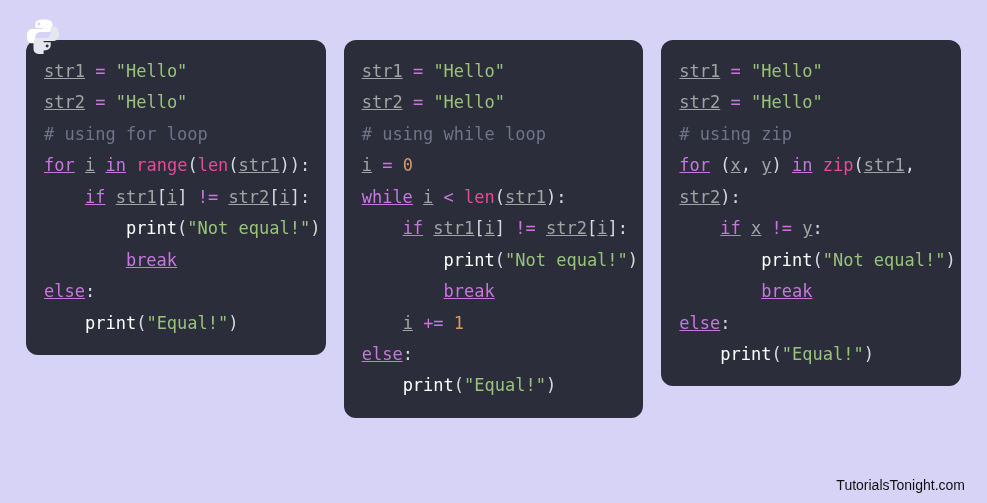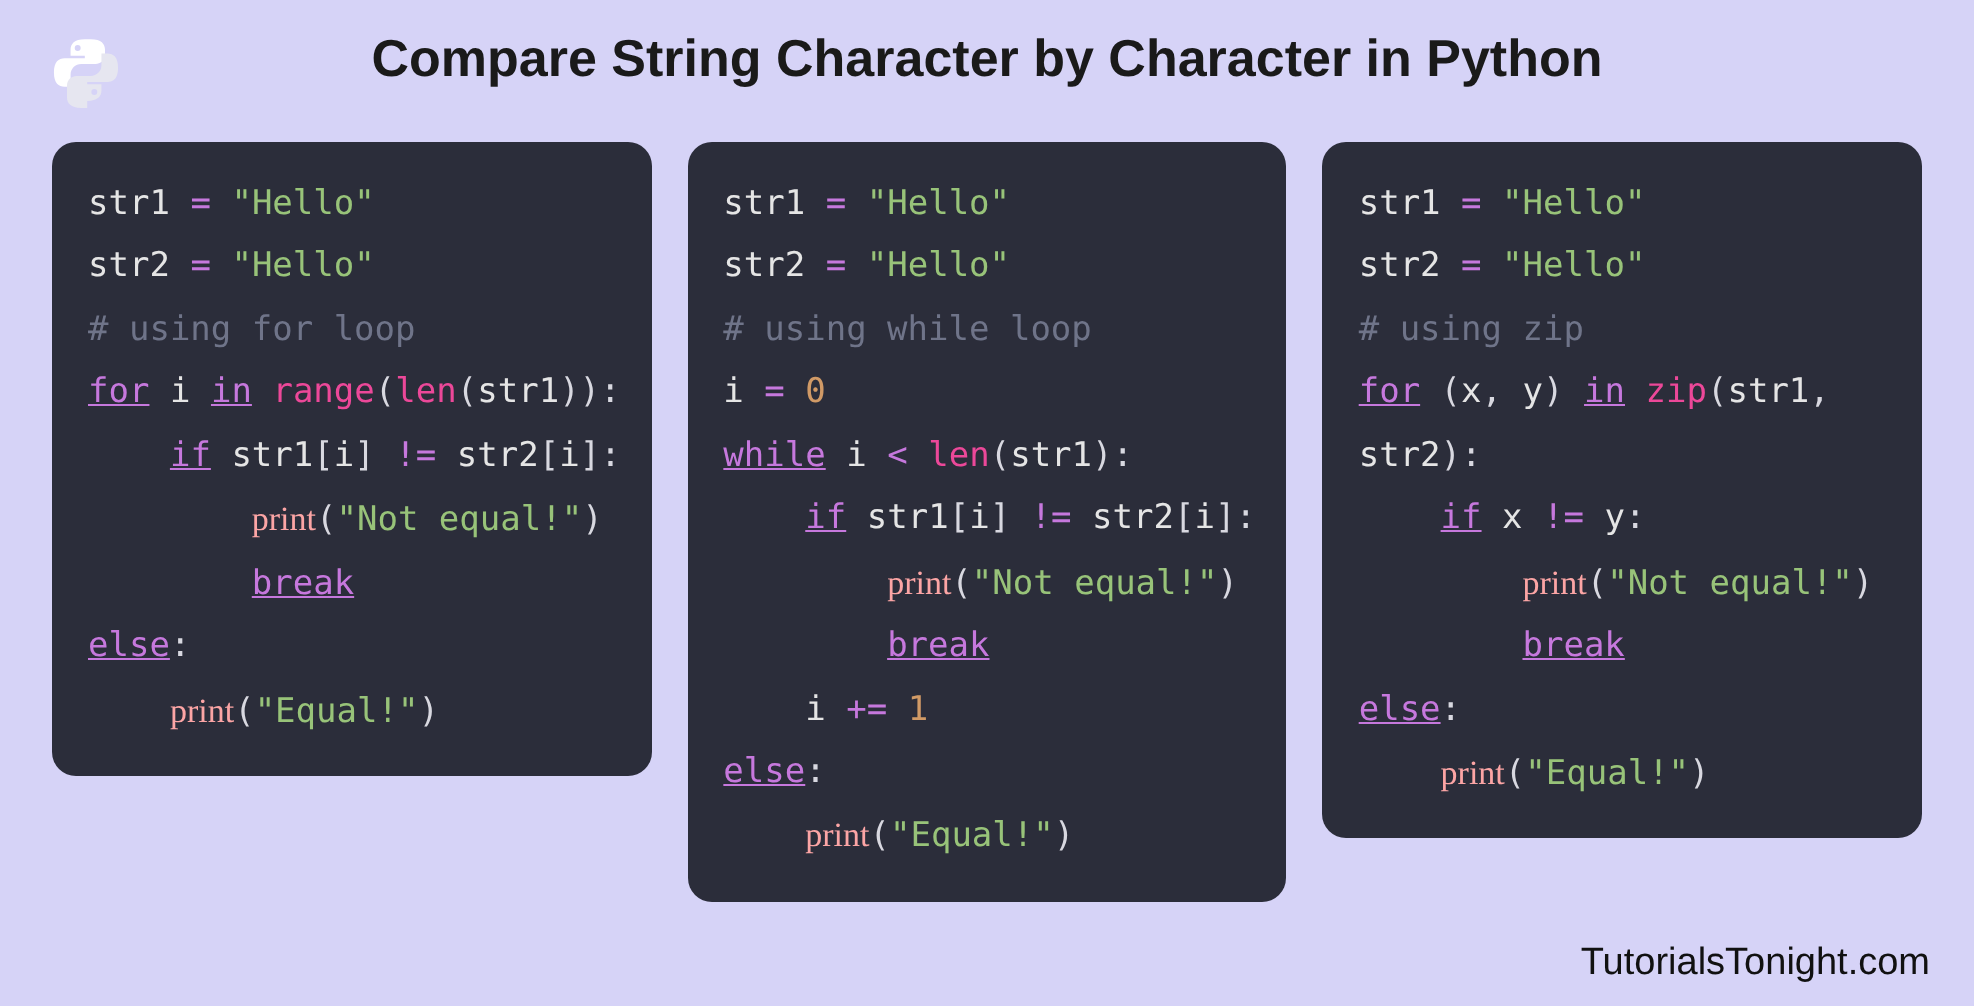--- a/index.html
+++ b/index.html
@@ -45,45 +45,44 @@
     font-size: 17px;
     line-height: 1.85;
     color: #d8d8e0;
     white-space: pre;
     min-width: 0;
   }
   .attribution {
     position: absolute;
     right: 22px;
     bottom: 10px;
-    font-size: 19px;
+    font-size: 14px;
     color: #111;
   }
   
-  .tk-var { color: #e5e5e5; }
+  .tk-var { color: #a3a3a3; text-decoration: underline; }
   .tk-op  { color: #c678dd; }
   .tk-str { color: #98c379; }
   .tk-com { color: #6f7489; text-align: center; }
   .tk-kw  { color: #c678dd; text-decoration: underline; }
-  .tk-fn  { color: #fca5a5; font-family: Liberation Serif, serif; }
+  .tk-fn  { color: #ffffff; }
   .tk-bfn { color: #ec4899; }
   .tk-num { color: #d19a66; }
   .tk-pun { color: #d8d8e0; }
 </style>
 </head>
 <body>
 
 <div class="header">
   <div class="logo">
     <svg viewBox="0 0 64 64" width="38" height="38">
       <path fill="#ffffff" d="M31 6c-9 0-12 4-12 9v5h12v2H14c-5 0-9 3-9 12s4 12 9 12h5V36c0-5 4-9 9-9h12c4 0 8-3 8-8V15c0-5-3-9-12-9H31zm-6 5a2.5 2.5 0 1 1 0 5 2.5 2.5 0 0 1 0-5z"></path>
       <path fill="#e6e6f0" d="M33 58c9 0 12-4 12-9v-5H33v-2h17c5 0 9-3 9-12s-4-12-9-12h-5v10c0 5-4 9-9 9H24c-4 0-8 3-8 8v10c0 5 3 9 12 9h5zm6-5a2.5 2.5 0 1 1 0-5 2.5 2.5 0 0 1 0 5z"></path>
     </svg>
   </div>
-  <h1 class="title">Compare String Character by Character in Python</h1>
 </div>
 
 <div class="panels">
     <div class="code-panel"><div><span class="tk-var">str1</span><span class="tk-pun"> </span><span class="tk-op">=</span><span class="tk-pun"> </span><span class="tk-str">"Hello"</span></div><div><span class="tk-var">str2</span><span class="tk-pun"> </span><span class="tk-op">=</span><span class="tk-pun"> </span><span class="tk-str">"Hello"</span></div><div><span class="tk-com"># using for loop</span></div><div><span class="tk-kw">for</span><span class="tk-pun"> </span><span class="tk-var">i</span><span class="tk-pun"> </span><span class="tk-kw">in</span><span class="tk-pun"> </span><span class="tk-bfn">range</span><span class="tk-pun">(</span><span class="tk-bfn">len</span><span class="tk-pun">(</span><span class="tk-var">str1</span><span class="tk-pun">))</span><span class="tk-pun">:</span></div><div><span class="tk-pun">    </span><span class="tk-kw">if</span><span class="tk-pun"> </span><span class="tk-var">str1</span><span class="tk-pun">[</span><span class="tk-var">i</span><span class="tk-pun">]</span><span class="tk-pun"> </span><span class="tk-op">!=</span><span class="tk-pun"> </span><span class="tk-var">str2</span><span class="tk-pun">[</span><span class="tk-var">i</span><span class="tk-pun">]</span><span class="tk-pun">:</span></div><div><span class="tk-pun">        </span><span class="tk-fn">print</span><span class="tk-pun">(</span><span class="tk-str">"Not equal!"</span><span class="tk-pun">)</span></div><div><span class="tk-pun">        </span><span class="tk-kw">break</span></div><div><span class="tk-kw">else</span><span class="tk-pun">:</span></div><div><span class="tk-pun">    </span><span class="tk-fn">print</span><span class="tk-pun">(</span><span class="tk-str">"Equal!"</span><span class="tk-pun">)</span></div></div>
     <div class="code-panel"><div><span class="tk-var">str1</span><span class="tk-pun"> </span><span class="tk-op">=</span><span class="tk-pun"> </span><span class="tk-str">"Hello"</span></div><div><span class="tk-var">str2</span><span class="tk-pun"> </span><span class="tk-op">=</span><span class="tk-pun"> </span><span class="tk-str">"Hello"</span></div><div><span class="tk-com"># using while loop</span></div><div><span class="tk-var">i</span><span class="tk-pun"> </span><span class="tk-op">=</span><span class="tk-pun"> </span><span class="tk-num">0</span></div><div><span class="tk-kw">while</span><span class="tk-pun"> </span><span class="tk-var">i</span><span class="tk-pun"> </span><span class="tk-op">&lt;</span><span class="tk-pun"> </span><span class="tk-bfn">len</span><span class="tk-pun">(</span><span class="tk-var">str1</span><span class="tk-pun">):</span></div><div><span class="tk-pun">    </span><span class="tk-kw">if</span><span class="tk-pun"> </span><span class="tk-var">str1</span><span class="tk-pun">[</span><span class="tk-var">i</span><span class="tk-pun">]</span><span class="tk-pun"> </span><span class="tk-op">!=</span><span class="tk-pun"> </span><span class="tk-var">str2</span><span class="tk-pun">[</span><span class="tk-var">i</span><span class="tk-pun">]</span><span class="tk-pun">:</span></div><div><span class="tk-pun">        </span><span class="tk-fn">print</span><span class="tk-pun">(</span><span class="tk-str">"Not equal!"</span><span class="tk-pun">)</span></div><div><span class="tk-pun">        </span><span class="tk-kw">break</span></div><div><span class="tk-pun">    </span><span class="tk-var">i</span><span class="tk-pun"> </span><span class="tk-op">+=</span><span class="tk-pun"> </span><span class="tk-num">1</span></div><div><span class="tk-kw">else</span><span class="tk-pun">:</span></div><div><span class="tk-pun">    </span><span class="tk-fn">print</span><span class="tk-pun">(</span><span class="tk-str">"Equal!"</span><span class="tk-pun">)</span></div></div>
     <div class="code-panel"><div><span class="tk-var">str1</span><span class="tk-pun"> </span><span class="tk-op">=</span><span class="tk-pun"> </span><span class="tk-str">"Hello"</span></div><div><span class="tk-var">str2</span><span class="tk-pun"> </span><span class="tk-op">=</span><span class="tk-pun"> </span><span class="tk-str">"Hello"</span></div><div><span class="tk-com"># using zip</span></div><div><span class="tk-kw">for</span><span class="tk-pun"> (</span><span class="tk-var">x</span><span class="tk-pun">, </span><span class="tk-var">y</span><span class="tk-pun">) </span><span class="tk-kw">in</span><span class="tk-pun"> </span><span class="tk-bfn">zip</span><span class="tk-pun">(</span><span class="tk-var">str1</span><span class="tk-pun">,</span></div><div><span class="tk-var">str2</span><span class="tk-pun">):</span></div><div><span class="tk-pun">    </span><span class="tk-kw">if</span><span class="tk-pun"> </span><span class="tk-var">x</span><span class="tk-pun"> </span><span class="tk-op">!=</span><span class="tk-pun"> </span><span class="tk-var">y</span><span class="tk-pun">:</span></div><div><span class="tk-pun">        </span><span class="tk-fn">print</span><span class="tk-pun">(</span><span class="tk-str">"Not equal!"</span><span class="tk-pun">)</span></div><div><span class="tk-pun">        </span><span class="tk-kw">break</span></div><div><span class="tk-kw">else</span><span class="tk-pun">:</span></div><div><span class="tk-pun">    </span><span class="tk-fn">print</span><span class="tk-pun">(</span><span class="tk-str">"Equal!"</span><span class="tk-pun">)</span></div></div>
   </div>
 
 <div class="attribution">TutorialsTonight.com</div>
 

